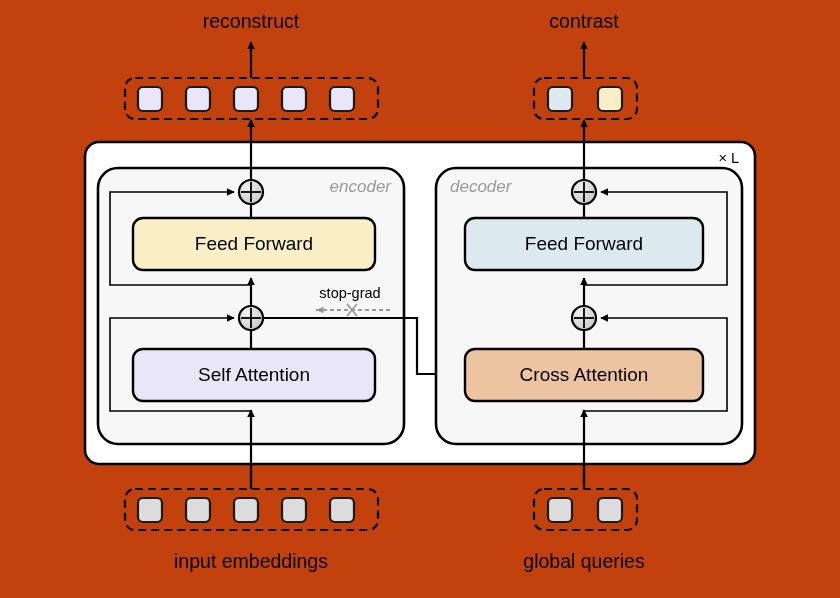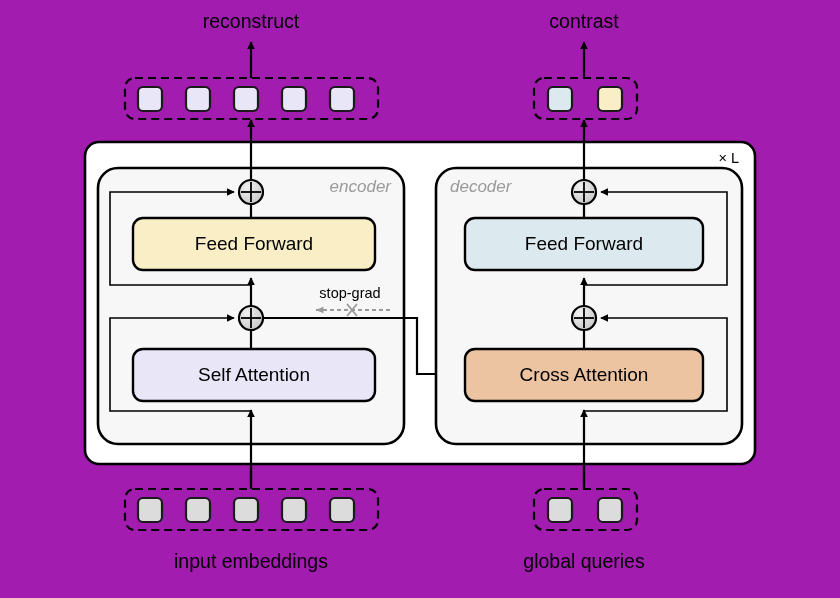--- a/index.html
+++ b/index.html
@@ -7,21 +7,21 @@
     padding: 0;
     background: #ffffff;
   }
   body {
     font-family: "Liberation Sans", sans-serif;
   }
   #stage {
     position: relative;
     width: 840px;
     height: 598px;
-    background: #a21caf;
+    background: #c2410c;
     overflow: hidden;
   }
   #diagram-svg {
     position: absolute;
     left: 0;
     top: 0;
     width: 840px;
     height: 598px;
     display: block;
   }

